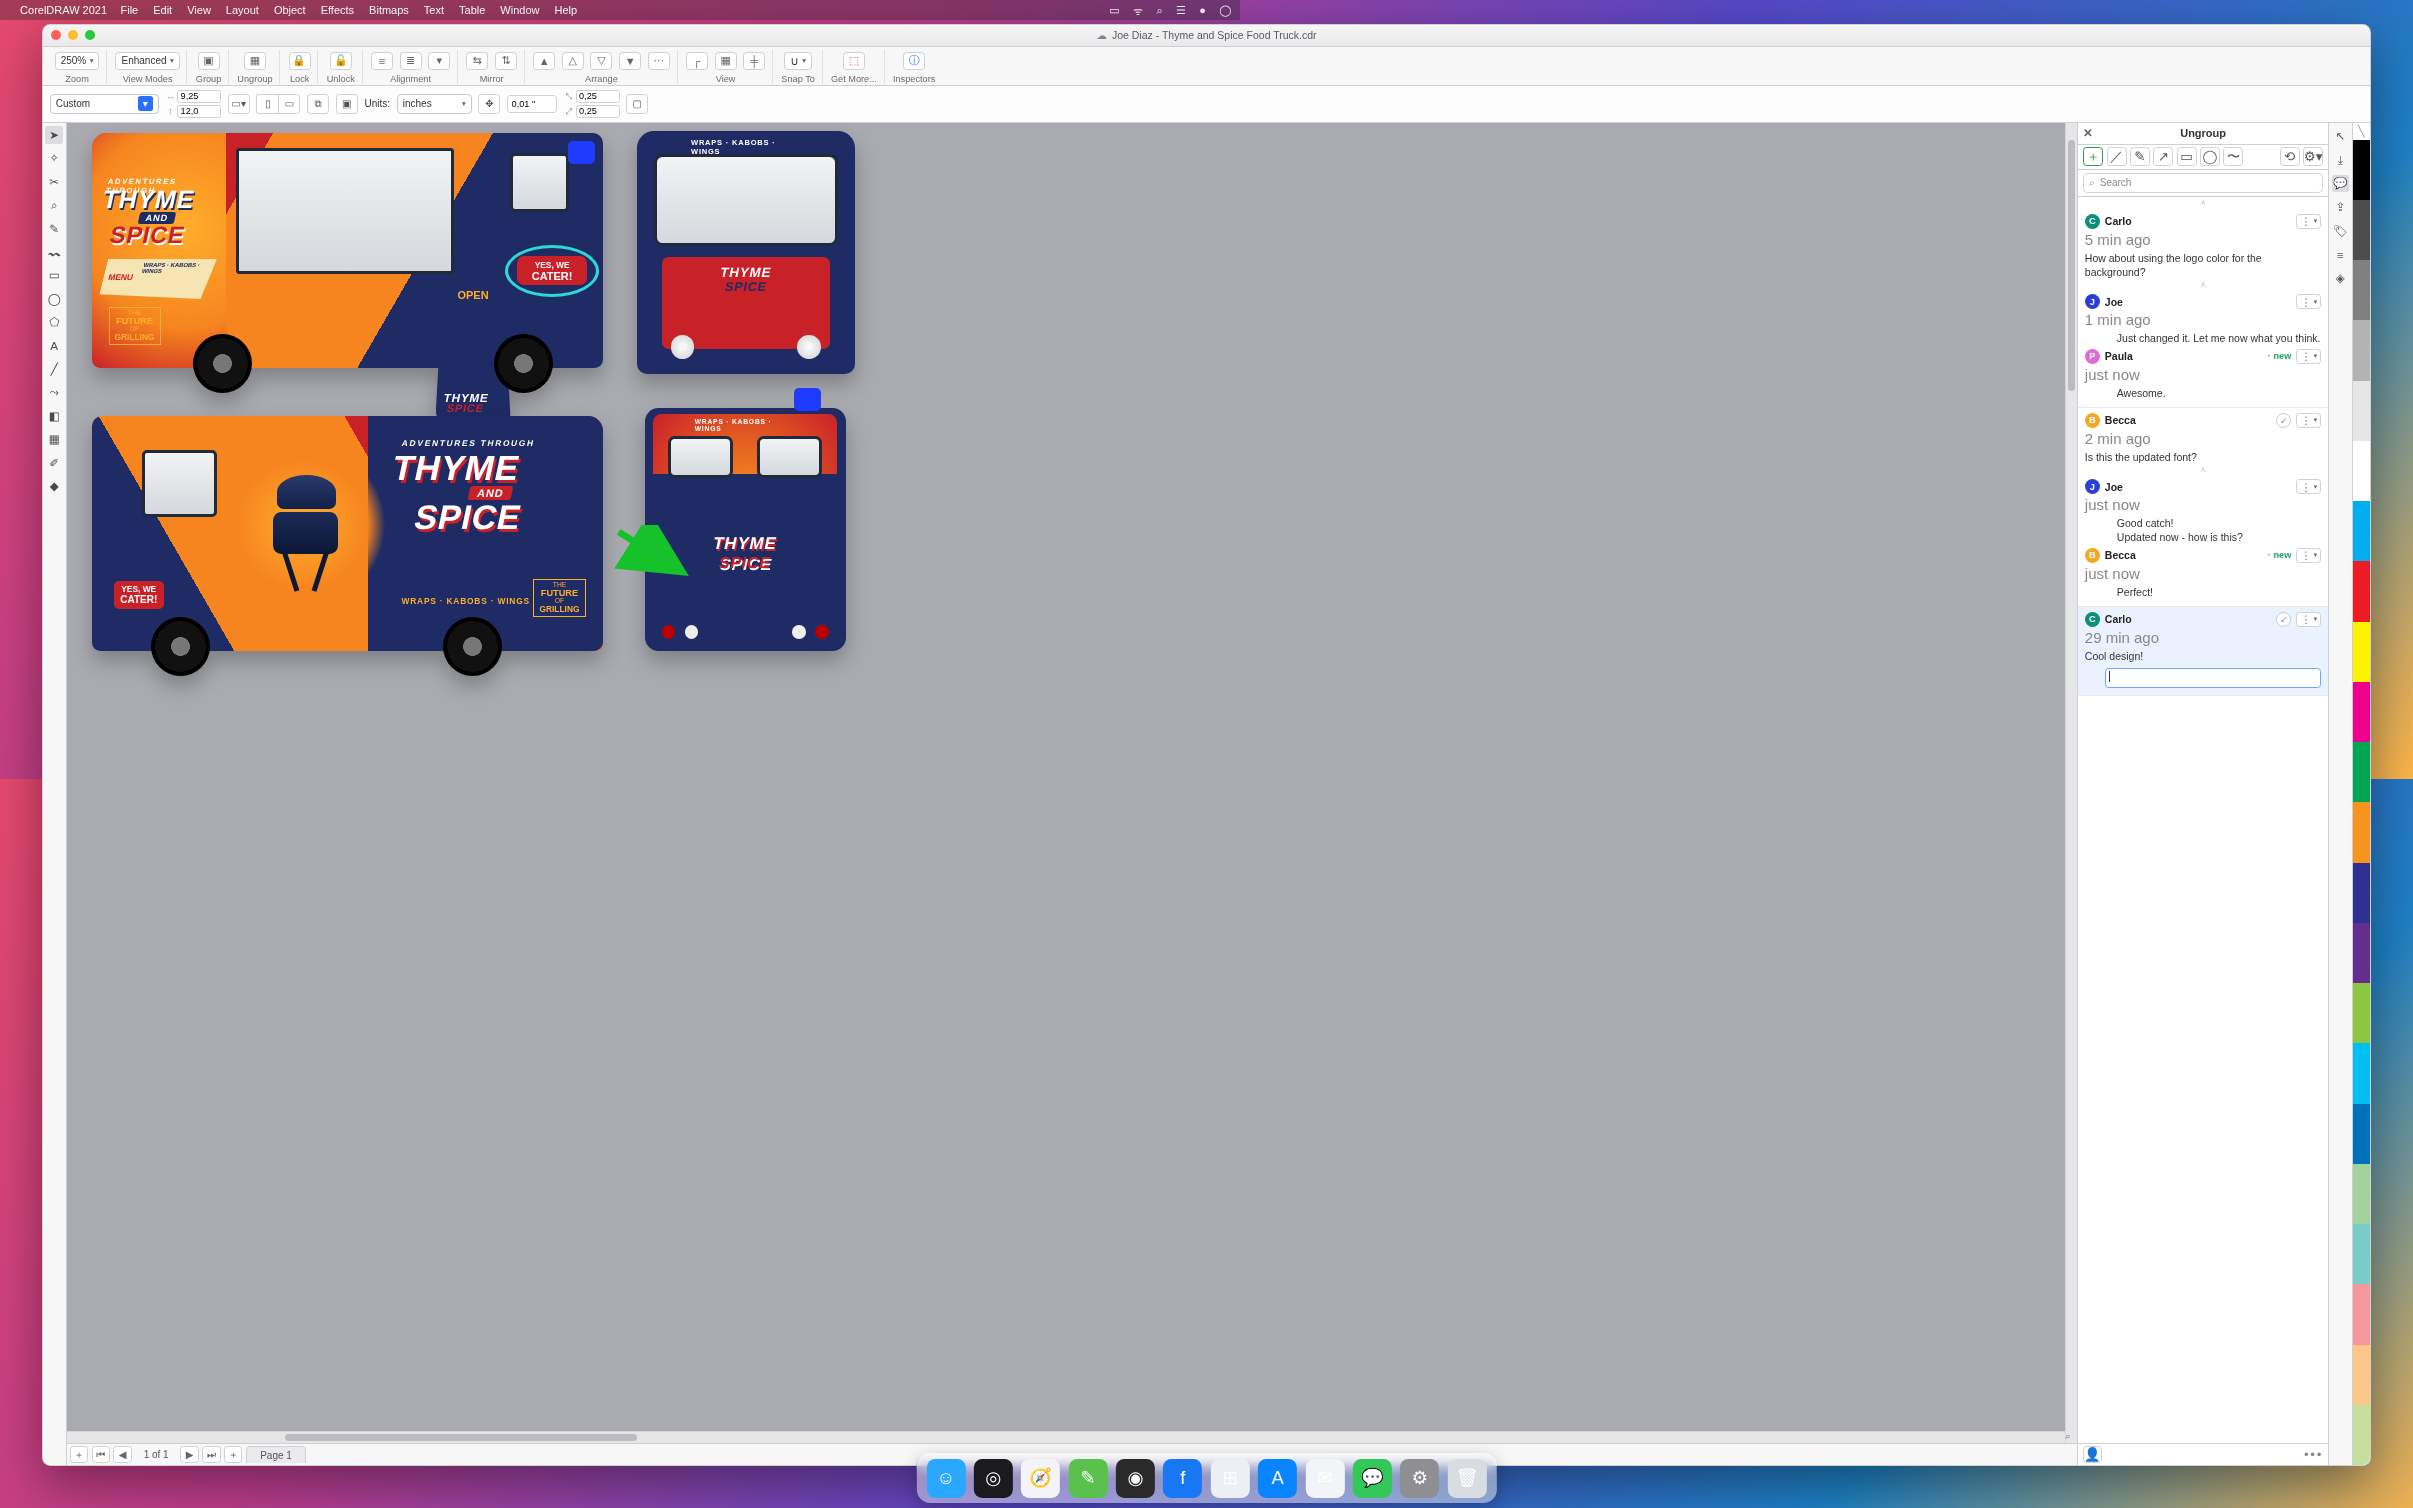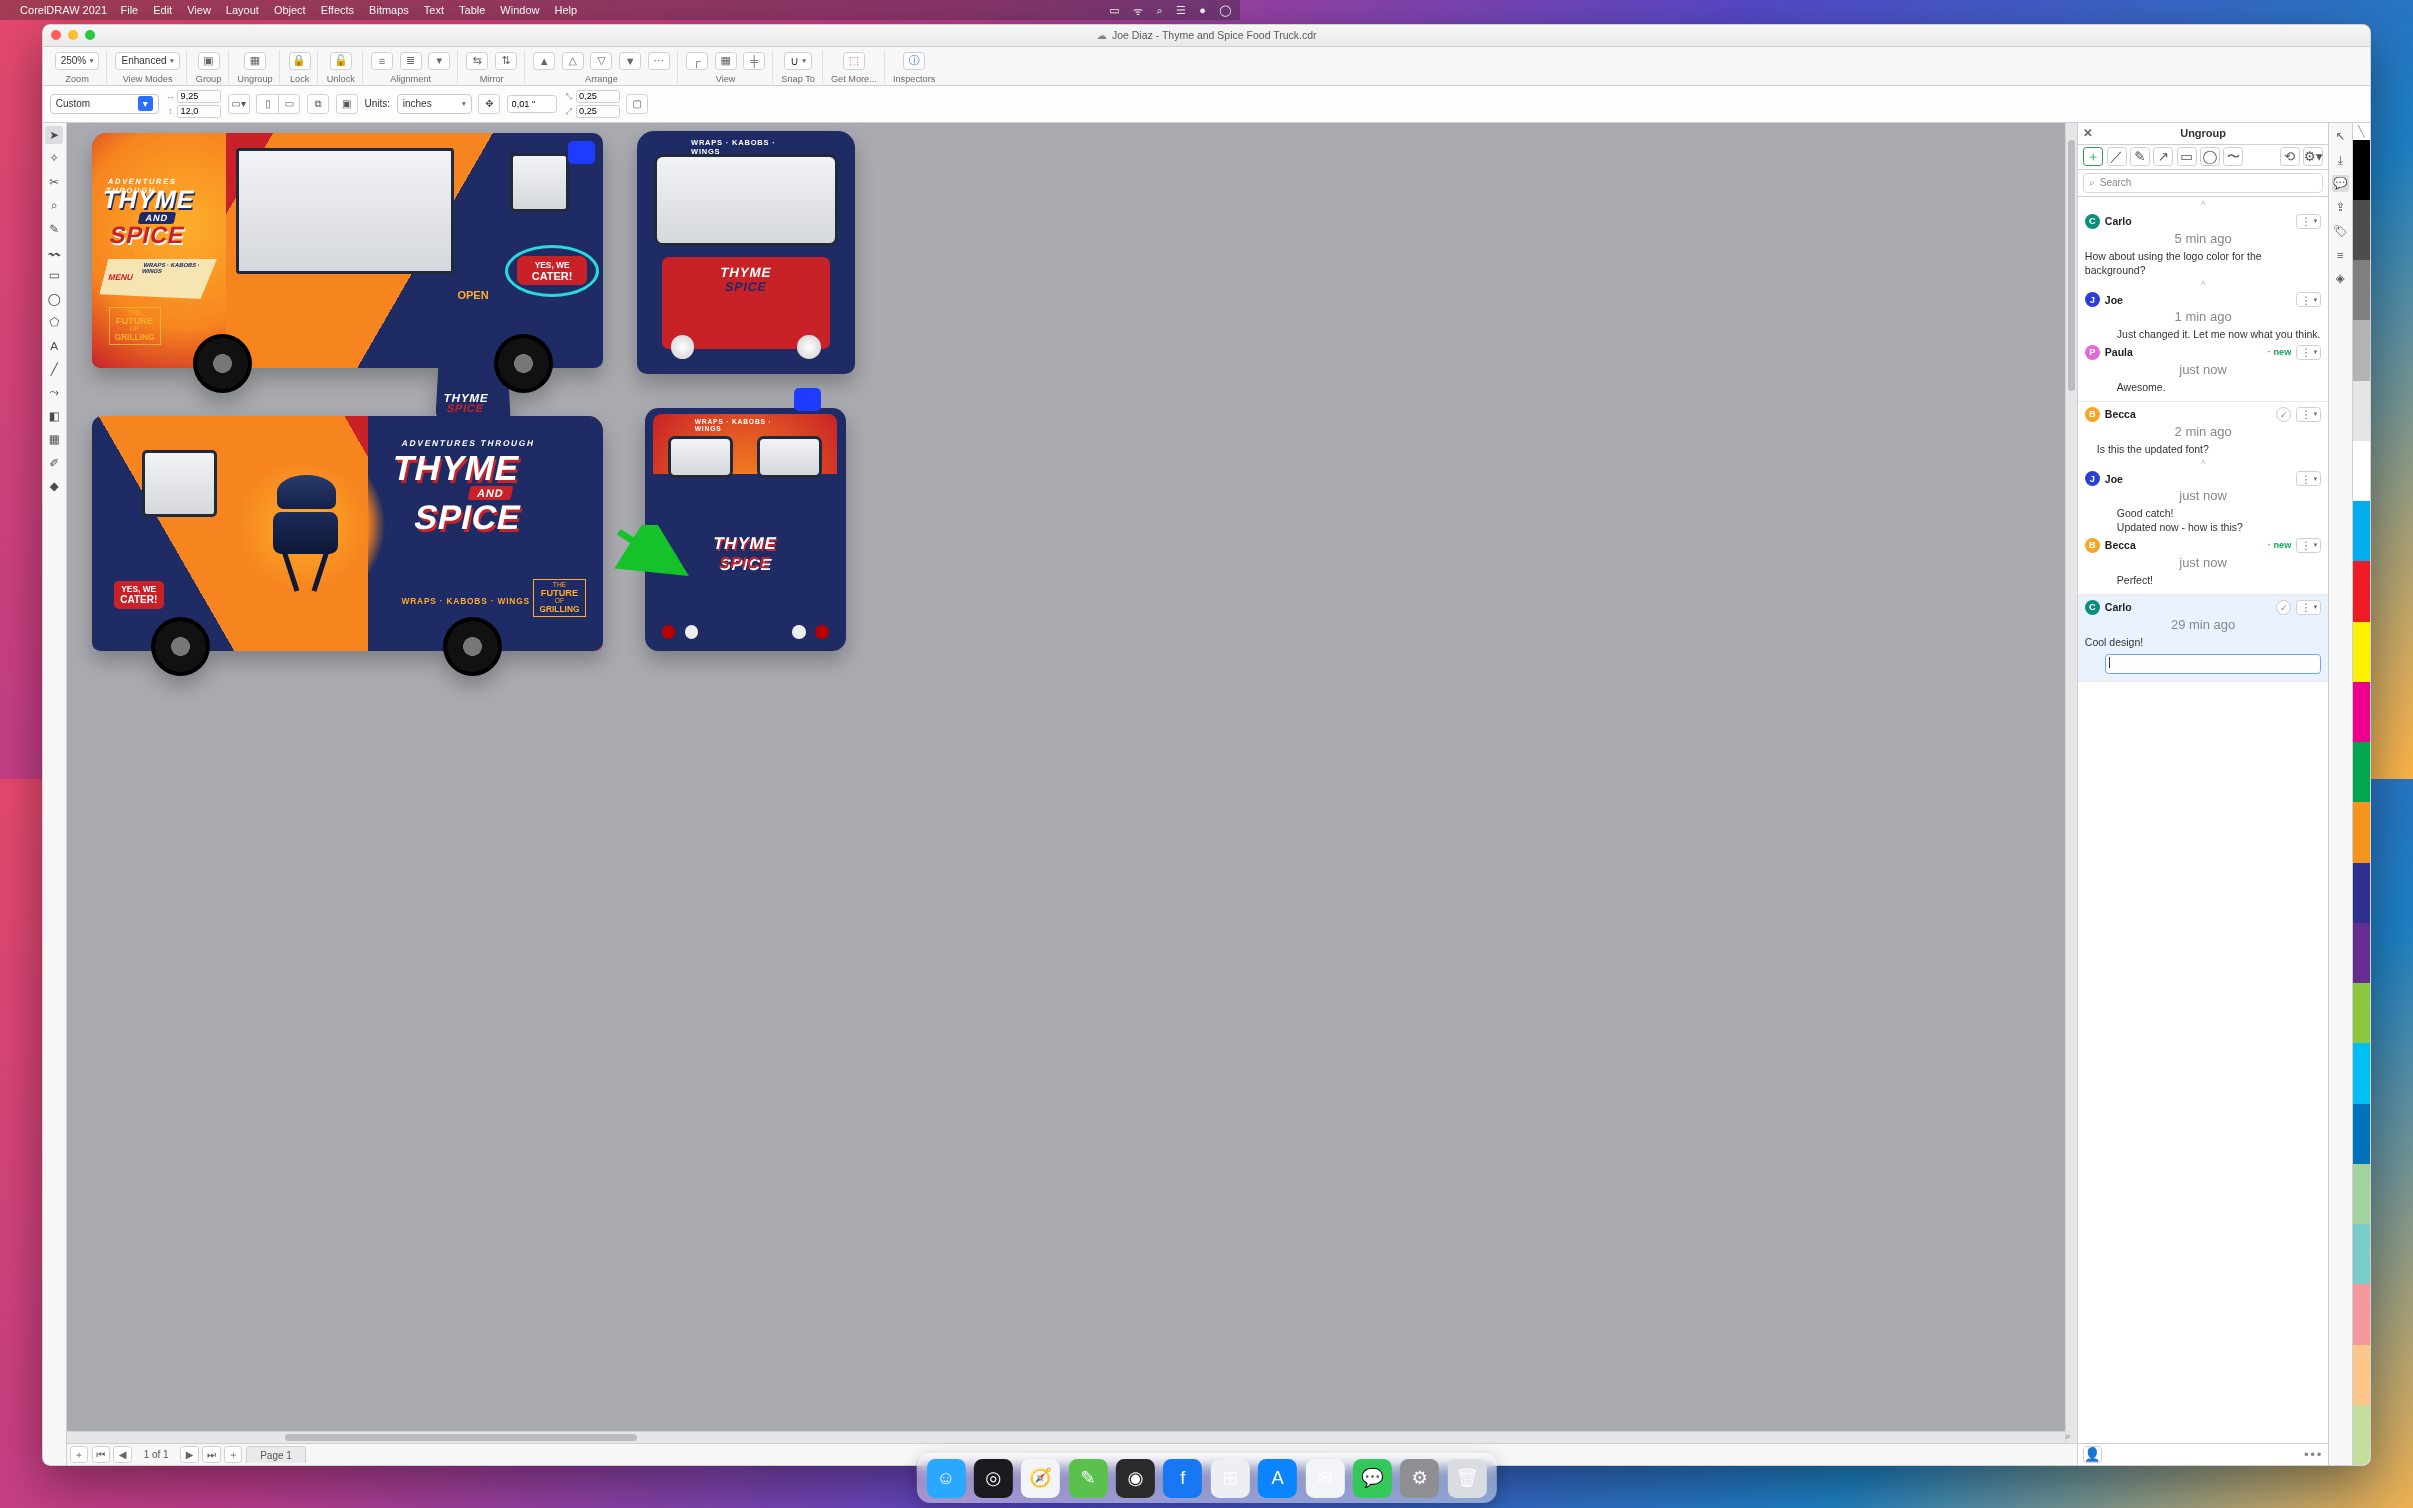--- a/index.html
+++ b/index.html
@@ -82,21 +82,21 @@
   .comments .body{flex:1;overflow:auto;font-size:10.5px}
   .comment-thread{padding:5px 6.7px 6.7px;border-bottom:0.8px solid #e9e9eb}
   .comment-thread.active{background:#eaf2ff}
   .c-head{display:flex;align-items:center;gap:5px}
   .chevline{display:flex;justify-content:center;color:#bbb;font-size:8.4px;padding:0.8px 0}
   .avatar{width:15px;height:15px;border-radius:50%;display:flex;align-items:center;justify-content:center;color:#fff;font-size:9.2px;font-weight:600}
   .C{background:#0a8f7a}.J{background:#2b3fd6}.P{background:#e06ad6}.B{background:#f5a623}
   .c-name{font-weight:600;color:#222}
   .c-right{margin-left:auto;display:flex;align-items:center;gap:5px}
   .c-menu{border:0.8px solid #d0d0d3;border-radius:3.4px;padding:0 3.4px;display:flex;align-items:center;gap:2.5px;height:15px;color:#666;background:#fff}
-  .c-time{font-size:13px;color:#888;text-align:center;margin:1.7px 0 3.4px}
+  .c-time{font-size:15px;color:#888;text-align:left;margin:1.7px 0 3.4px}
   .c-text{color:#333;line-height:1.35;margin-left:32px}
   .c-new{color:#1aa85a;font-size:9.2px;font-weight:600}
   .c-check{width:15px;height:15px;border:0.8px solid #c8c8cc;border-radius:50%;display:flex;align-items:center;justify-content:center;color:#888;font-size:9.2px;background:#fff}
   .reply-input{margin:5px 0 0 20px;border:1.7px solid #6aa5ff;border-radius:3.4px;height:20px;background:#fff;padding:1.7px 3.4px}
   .reply-input .caret-bar{width:0.8px;height:11.7px;background:#333}
   .comments .footer{height:22px;border-top:0.8px solid var(--mac-border);display:flex;align-items:center;padding:0 5px}
   .comments .footer .person{width:18.4px;height:17px;border:0.8px solid #d0d0d3;border-radius:3.4px;display:flex;align-items:center;justify-content:center;color:#555;background:#fff}
   .comments .footer .dots{margin-left:auto;color:#888;letter-spacing:1.7px}
   .dockerstrip{width:var(--rtools-w);background:var(--panel-bg);border-left:0.8px solid var(--mac-border);display:flex;flex-direction:column;align-items:center;gap:6.7px;padding-top:5px;color:#555}
   .dockerstrip .ds{width:17px;height:17px;display:flex;align-items:center;justify-content:center;font-size:11.7px}
@@ -511,21 +511,21 @@
             <div class="comment-thread">
               <div class="c-head">
                 <div class="avatar B">B</div>
                 <span class="c-name">Becca</span>
                 <div class="c-right">
                   <span class="c-check">✓</span>
                   <span class="c-menu">⋮ <span style="font-size:6.7px">▾</span></span>
                 </div>
               </div>
               <div class="c-time">2 min ago</div>
-              <div class="c-text" style="margin-left:12px">Is this the updated font?</div>
+              <div class="c-text" style="margin-left:0">Is this the updated font?</div>
               <div class="chevline">˄</div>
               <div style="margin-top:3.4px">
                 <div class="c-head">
                   <div class="avatar J">J</div>
                   <span class="c-name">Joe</span>
                   <div class="c-right">
                     <span class="c-menu">⋮ <span style="font-size:6.7px">▾</span></span>
                   </div>
                 </div>
                 <div class="c-time">just now</div>

